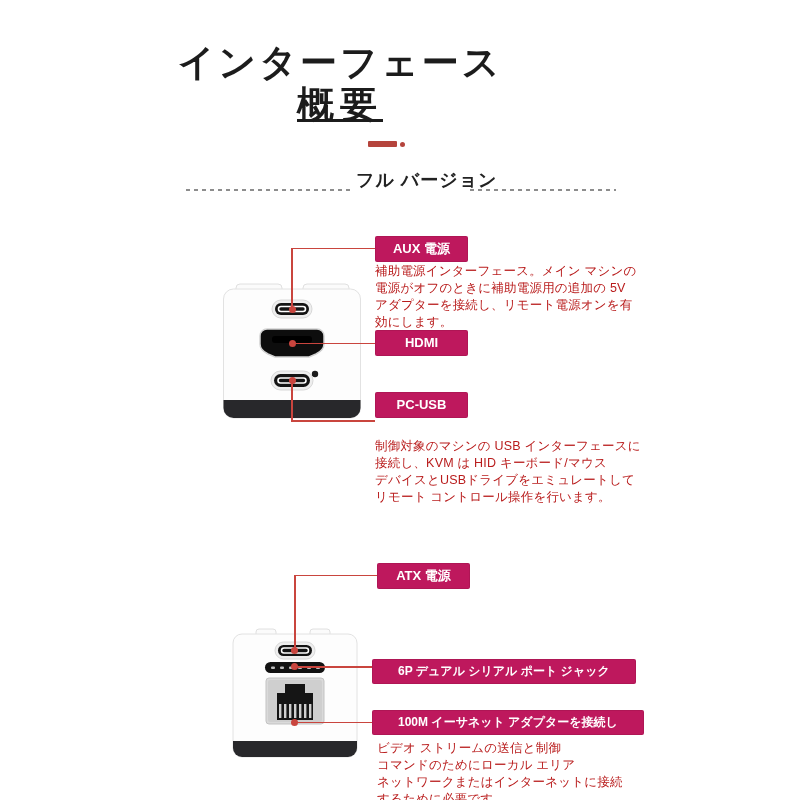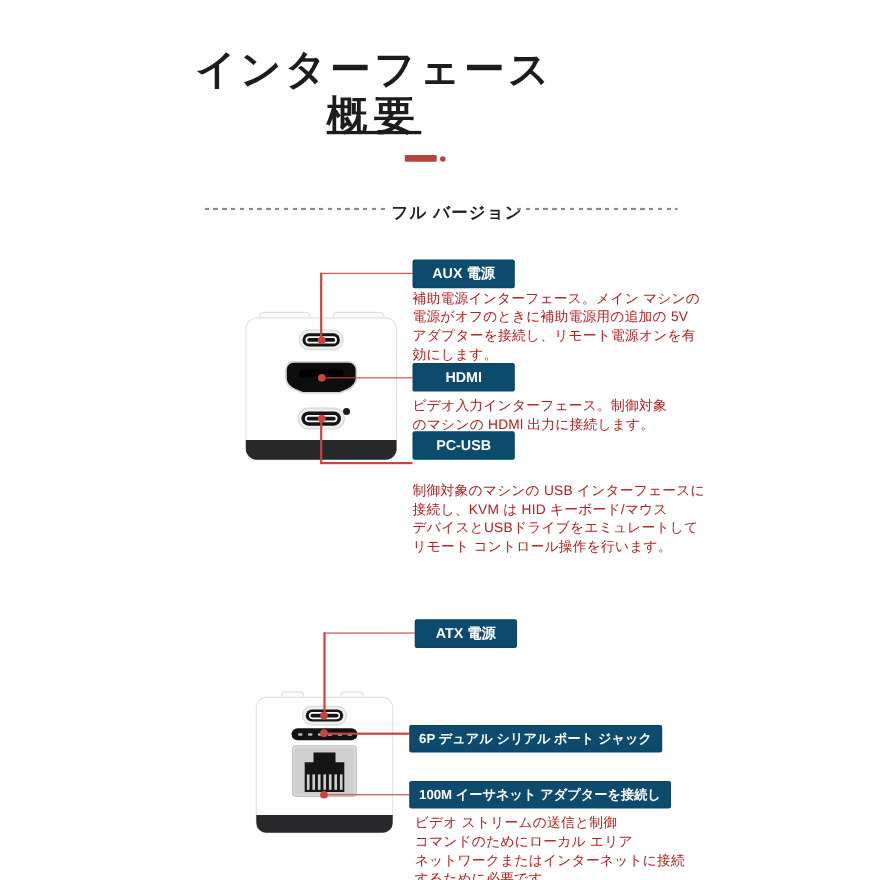--- a/index.html
+++ b/index.html
@@ -15,32 +15,32 @@
   }
   .title2{font-size:37px;letter-spacing:6px;text-decoration:underline;}
   .red-bar{left:368px;top:141px;width:29px;height:6px;background:#b5443c;border-radius:1px;}
   .red-dot-mark{left:400px;top:142px;width:5px;height:5px;background:#b5443c;border-radius:50%;}
   
   .dash{
     height:2px;top:189px;
     background:repeating-linear-gradient(90deg,#8d8d8d 0 4px,transparent 4px 8px);
   }
   .divider-label{
-    top:184px;left:356px;width:110px;text-align:left;
-    font-size:15px;font-weight:700;color:#222;letter-spacing:1px;white-space:nowrap;
+    top:168px;left:356px;width:110px;text-align:left;
+    font-size:18px;font-weight:700;color:#222;letter-spacing:1px;white-space:nowrap;
   }
   
   .badge{
-    background:#0c4a6e;color:#ffffff;font-weight:700;font-size:13px;
+    background:#be185d;color:#ffffff;font-weight:700;font-size:13px;
     border-radius:2px;text-align:center;line-height:26px;height:26px;
     box-shadow:inset 0 0 0 1px rgba(0,0,0,0.08);
     white-space:nowrap;box-sizing:border-box;
   }
   .badge.small{width:93px;}
-  .badge.wide{padding:0 9px;font-size:12px;height:25px;line-height:25px;}
+  .badge.wide{padding:0 26px;font-size:12px;height:25px;line-height:25px;}
   
   .desc{
     color:#b91c1c;font-size:12.5px;line-height:17px;white-space:pre-line;
     width:270px;letter-spacing:0.2px;
   }
   
   .rline{background:#c9453e;}
   .rdot{width:7px;height:7px;border-radius:50%;background:#c9453e;}
 </style>
 </head>
@@ -97,22 +97,20 @@
   <div class="abs rline" style="left:291px;top:420px;width:84px;height:1.5px;"></div>
   <div class="abs rdot" style="left:289px;top:377px;"></div>
 
   <div class="abs badge small" style="left:375px;top:236px;">AUX 電源</div>
   <div class="abs desc" style="left:375px;top:263px;">補助電源インターフェース。メイン マシンの
 電源がオフのときに補助電源用の追加の 5V
 アダプターを接続し、リモート電源オンを有
 効にします。</div>
 
   <div class="abs badge small" style="left:375px;top:330px;">HDMI</div>
-  <div class="abs desc" style="left:375px;top:361px;">ビデオ入力インターフェース。制御対象
-のマシンの HDMl 出力に接続します。</div>
 
   <div class="abs badge small" style="left:375px;top:392px;">PC-USB</div>
   <div class="abs desc" style="left:375px;top:438px;">制御対象のマシンの USB インターフェースに
 接続し、KVM は HID キーボード/マウス
 デバイスとUSBドライブをエミュレートして
 リモート コントロール操作を行います。</div>
 
   <svg class="abs" style="left:230px;top:626px;" width="130" height="133" viewBox="0 0 130 133">
 
     <rect x="26" y="3" width="20" height="10" rx="3" fill="#fbfbfb" stroke="#e0e0e0"></rect>

